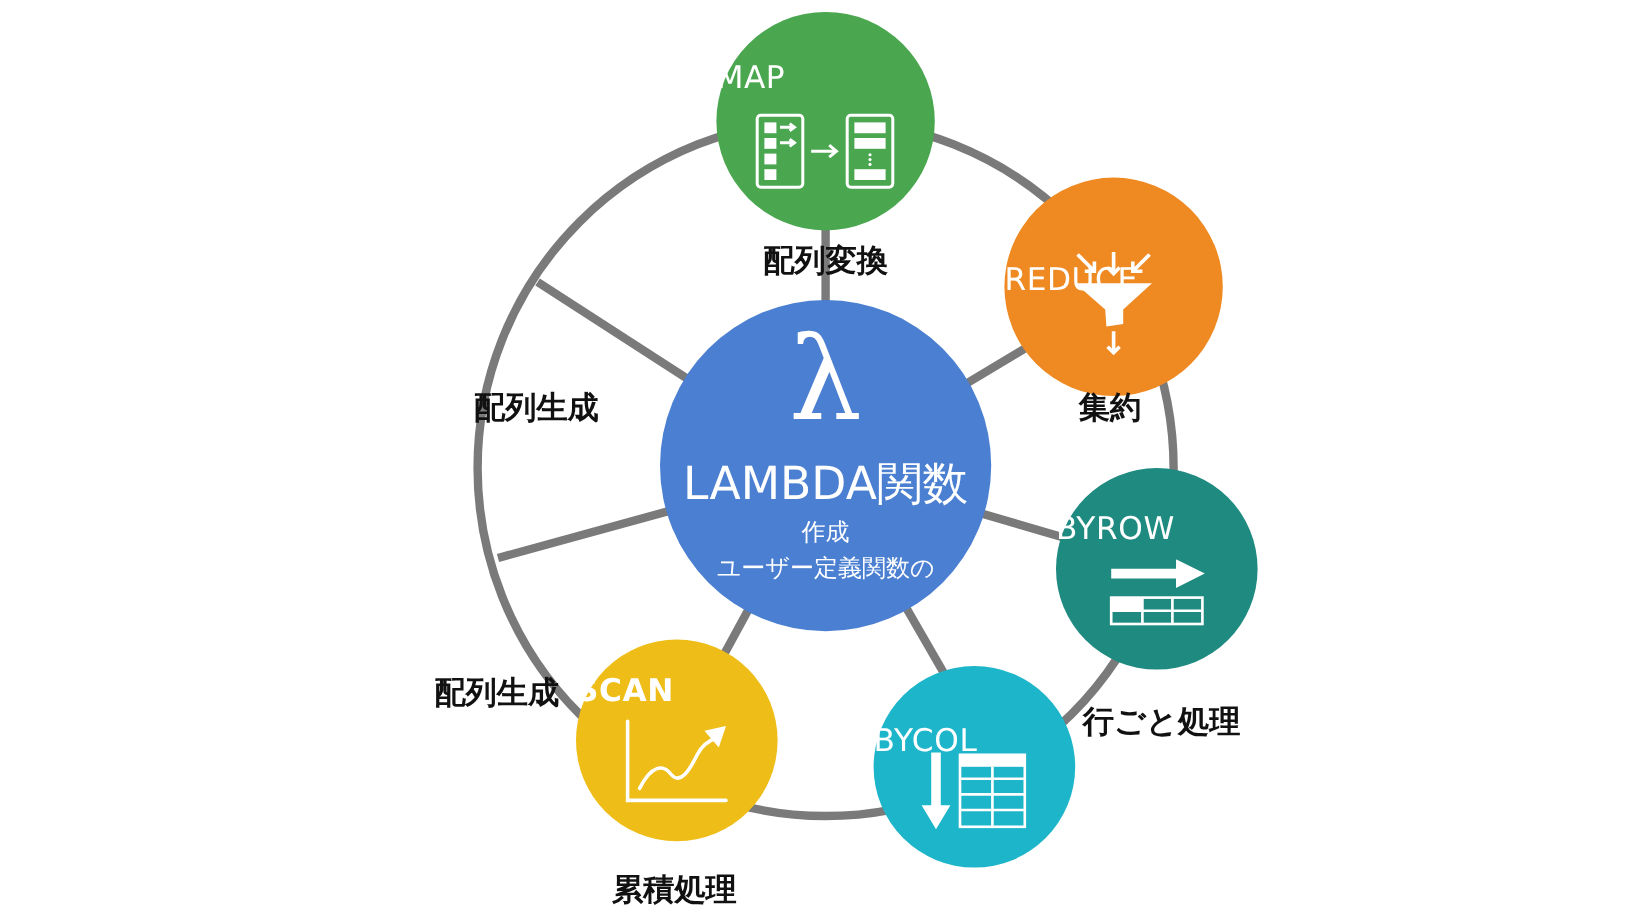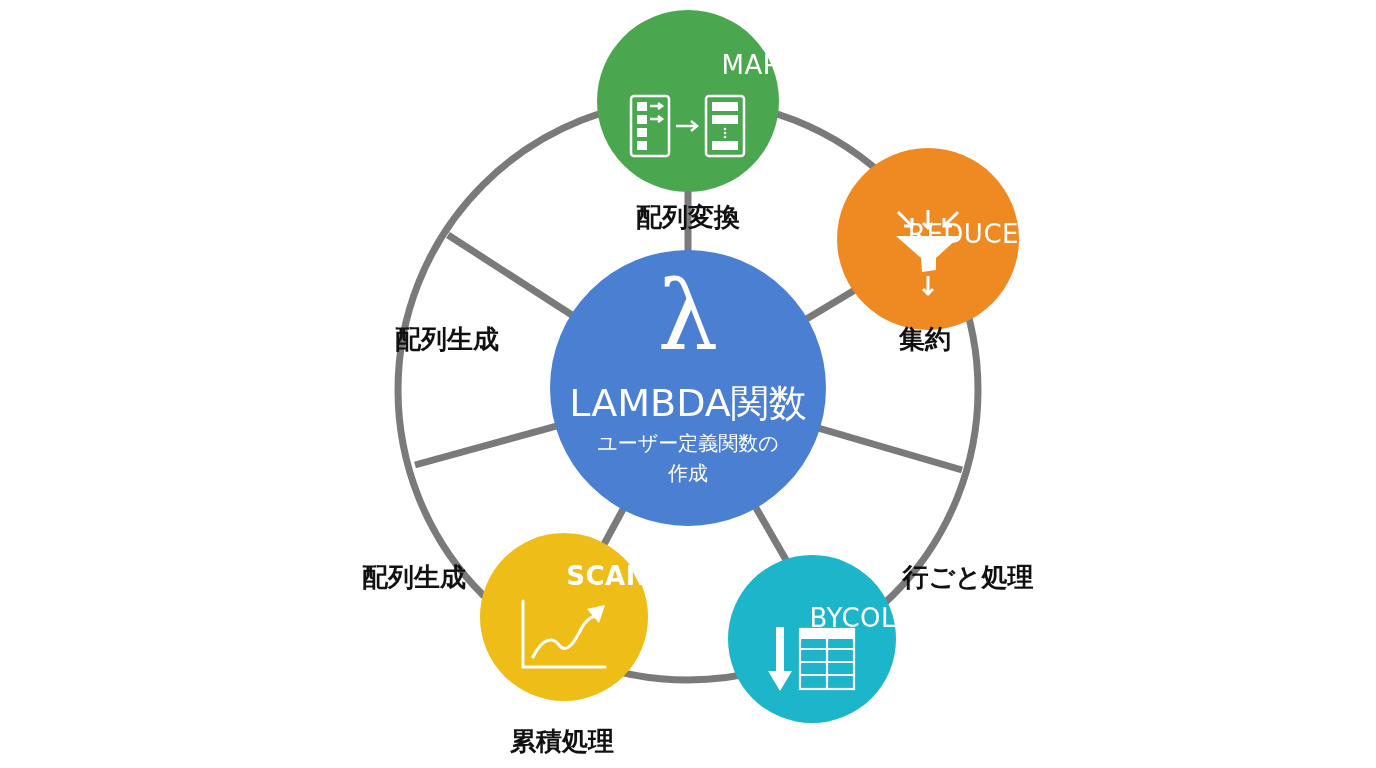--- a/index.html
+++ b/index.html
@@ -1,19 +1,19 @@
 <!DOCTYPE html>
 <html><head>
   <meta charset="utf-8">
   <style>
     html, body { margin: 0; padding: 0; background: #ffffff; }
     body { width: 1376px; height: 768px; position: relative; overflow: hidden;
            font-family: "Liberation Sans", "DejaVu Sans", sans-serif; }
     #diagram { position: absolute; left: 0; top: 0; width: 1376px; height: 768px; }
-    .node { position: absolute; border-radius: 50%; color: #fff; text-align: right; }
+    .node { position: absolute; border-radius: 50%; color: #fff; text-align: left; }
     .node-title { position: absolute; left: 0; right: 0; font-size: 26px; letter-spacing: 0.5px;
                   font-family: "DejaVu Sans", sans-serif; }
     .node-icon { position: absolute; left: 50%; transform: translateX(-50%); }
     .caption { position: absolute; color: #111; font-size: 26px; font-weight: bold;
                font-family: "DejaVu Sans", sans-serif; white-space: nowrap; transform: translateX(-50%); }
     .center { position: absolute; border-radius: 50%; color: #fff; text-align: center; }
     .center .lambda { position: absolute; left: 0; right: 0; top: 10px; font-size: 96px;
                       font-family: "DejaVu Serif", serif; }
     .center .title { position: absolute; left: 0; right: 0; top: 128px; font-size: 38px;
                      font-family: "DejaVu Sans", sans-serif; }
@@ -35,22 +35,22 @@
       <line x1="688" y1="390" x2="560" y2="625"></line>
       <line x1="688" y1="390" x2="415" y2="465"></line>
       <line x1="688" y1="390" x2="448" y2="235"></line>
     </g>
   </svg>
 
   <div class="center" style="left:550px;top:250px;width:276px;height:276px;background:#4a7fd1;">
     <div class="lambda">λ</div>
     <div class="title">LAMBDA関数</div>
     <div class="sub">
+      <div>作成</div>
       <div>ユーザー定義関数の</div>
-      <div>作成</div>
     </div>
   </div>
 
   <div class="node" style="left:597px;top:10px;width:182px;height:182px;background:#4aa74f;">
     <div class="node-title" style="top:40px;">MAP</div>
     <svg class="node-icon" style="top:84px" width="120" height="64" viewBox="0 0 120 64">
       <g stroke="#fff" stroke-width="2.5" fill="none">
         <rect x="3" y="2" width="38" height="60" rx="3"></rect>
         <rect x="78" y="2" width="38" height="60" rx="3"></rect>
       </g>
@@ -89,21 +89,34 @@
         <line x1="70" y1="4" x2="56" y2="18"></line>
           <polyline points="64,18 56,18 56,10"></polyline>
         <line x1="40" y1="68" x2="40" y2="86"></line>
           <polyline points="35,81 40,86 45,81"></polyline>
       </g>
       <polygon fill="#fff" points="8,28 72,28 48,50 48,62 34,64 33,50"></polygon>
     </svg>
   </div>
   <div class="caption" style="left:925px;top:322px;">集約</div>
 
-  <div class="caption" style="left:968px;top:560px;">行ごと処理</div>
+  <div class="node" style="left:880px;top:390px;width:168px;height:168px;background:#1e8a80;">
+    <div class="node-title" style="top:36px;">BYROW</div>
+    <svg class="node-icon" style="top:76px" width="84" height="58" viewBox="0 0 84 58">
+      <polygon fill="#fff" points="4,8 58,8 58,0 82,12 58,24 58,16 4,16"></polygon>
+      <g stroke="#fff" stroke-width="2.2" fill="none">
+        <rect x="4" y="32" width="76" height="22"></rect>
+        <line x1="4" y1="43" x2="80" y2="43"></line>
+        <line x1="30" y1="32" x2="30" y2="54"></line>
+          <line x1="55" y1="32" x2="55" y2="54"></line>
+      </g>
+      <rect x="4" y="32" width="26" height="11" fill="#fff"></rect>
+    </svg>
+  </div>
+  <div class="caption" style="left:968px;top:584px;">行ごと処理</div>
 
   <div class="node" style="left:728px;top:555px;width:168px;height:168px;background:#1cb5c9;">
     <div class="node-title" style="top:48px;">BYCOL</div>
     <svg class="node-icon" style="top:70px" width="92" height="70" viewBox="0 0 92 70">
       <polygon fill="#fff" points="10,2 18,2 18,46 26,46 14,66 2,46 10,46"></polygon>
       <g stroke="#fff" stroke-width="2.2" fill="none">
         <rect x="34" y="4" width="54" height="60"></rect>
         <line x1="34" y1="24" x2="88" y2="24"></line>
           <line x1="34" y1="37" x2="88" y2="37"></line>
         <line x1="34" y1="50" x2="88" y2="50"></line>

